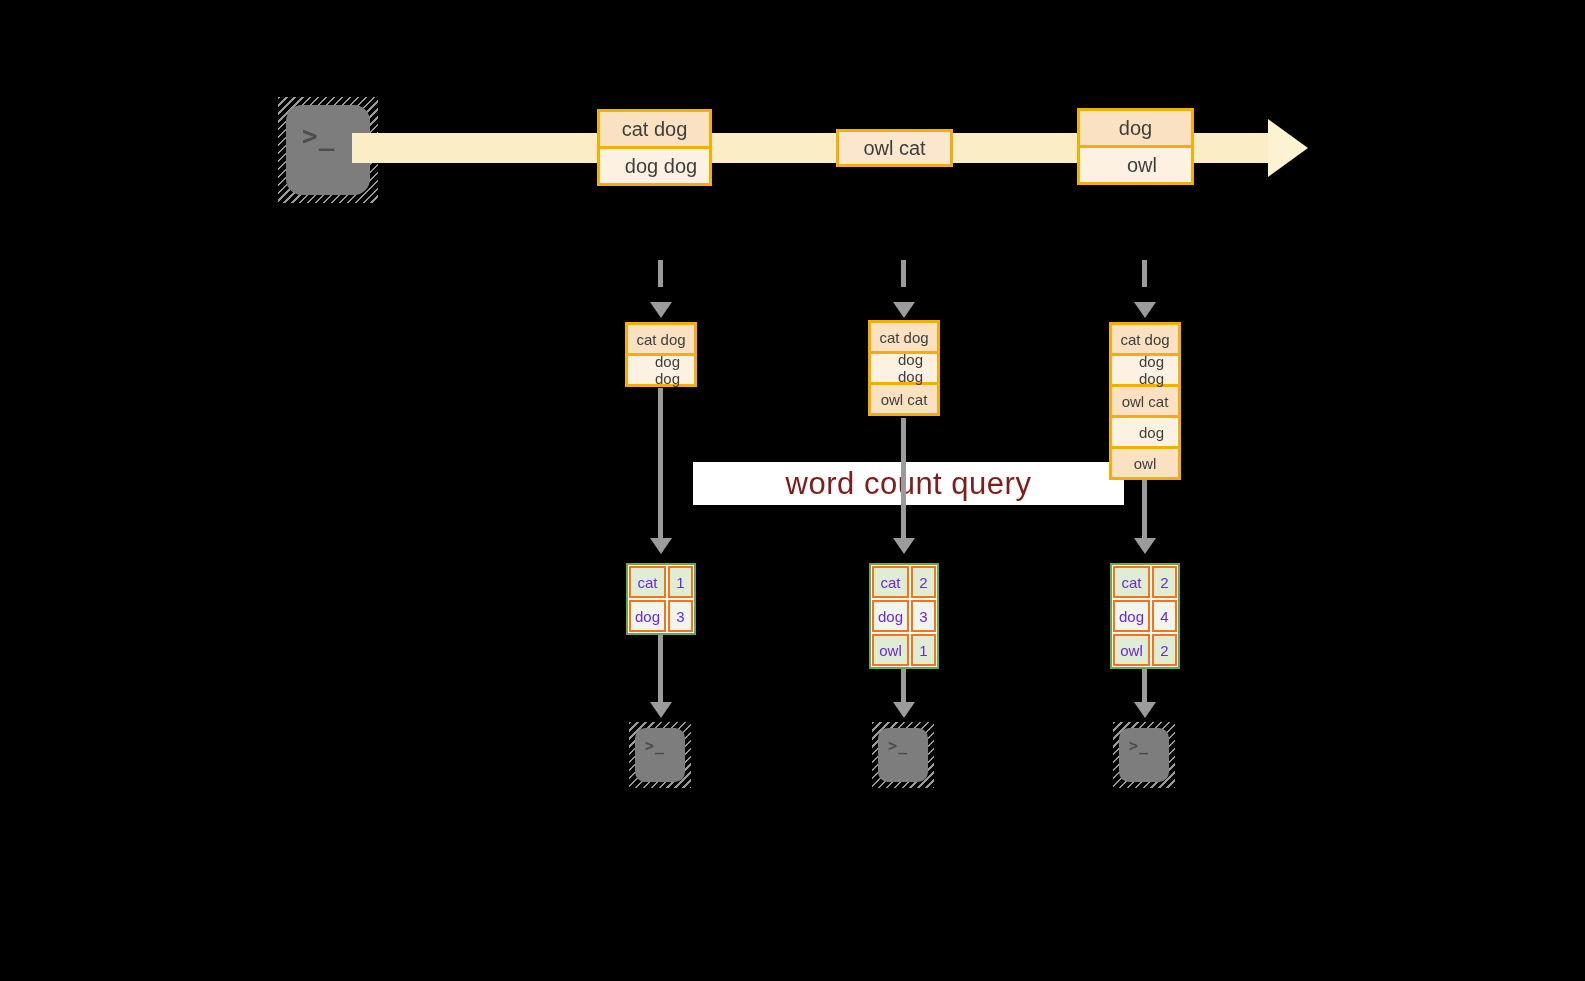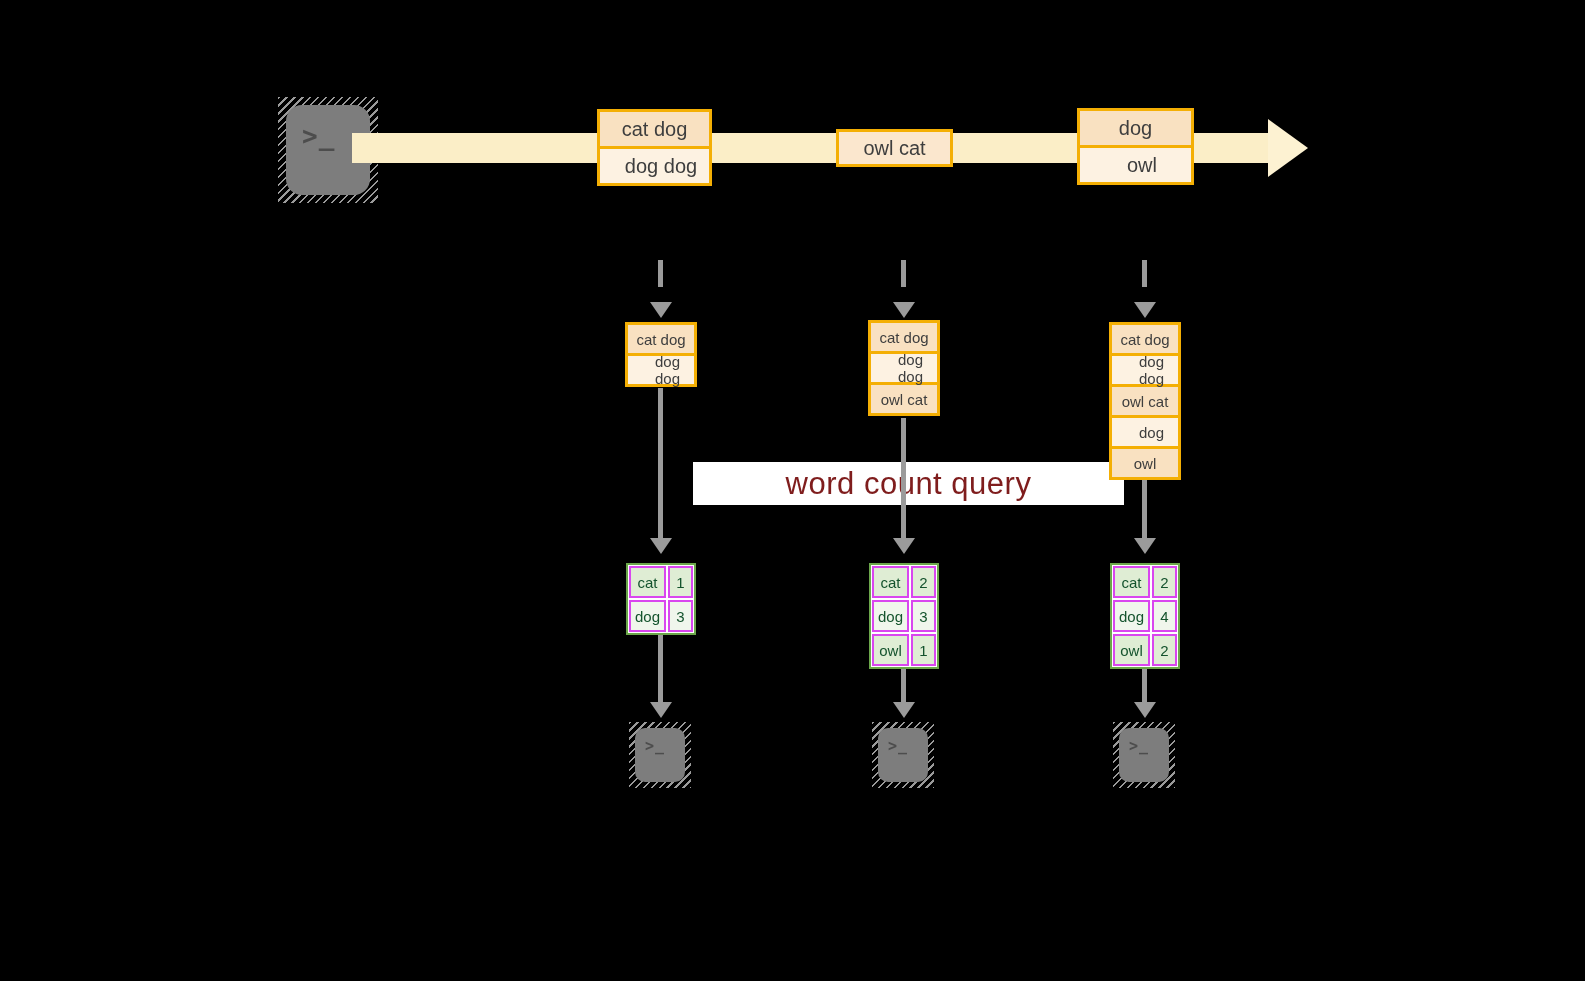--- a/index.html
+++ b/index.html
@@ -57,23 +57,23 @@
   
   .banner{background:#ffffff;z-index:1;display:flex;align-items:center;justify-content:center;}
   .banner span{font-size:31px;font-weight:300;color:#7f1d1d;letter-spacing:0.5px;}
 
   
   .gtable{
     background:#ffffff;border:2px solid #6ca74b;padding:1px;z-index:3;
     display:grid;grid-template-columns:1fr 25px;gap:2px;box-sizing:border-box;
   }
   .gcell{
-    border:2px solid #d946ef;height:28px;box-sizing:content-box;
+    border:2px solid #f97316;height:28px;box-sizing:content-box;
     display:flex;align-items:center;justify-content:center;
-    font-size:15px;color:#14532d;
+    font-size:15px;color:#6d28d9;
   }
   .gfill-a{background:#dfedd4;}
   .gfill-b{background:#f0f6ec;}
 </style>
 </head>
 <body>
 
 <div id="canvas">
 
   <div class="abs hatch" style="left:278px;top:97px;width:100px;height:106px;">

